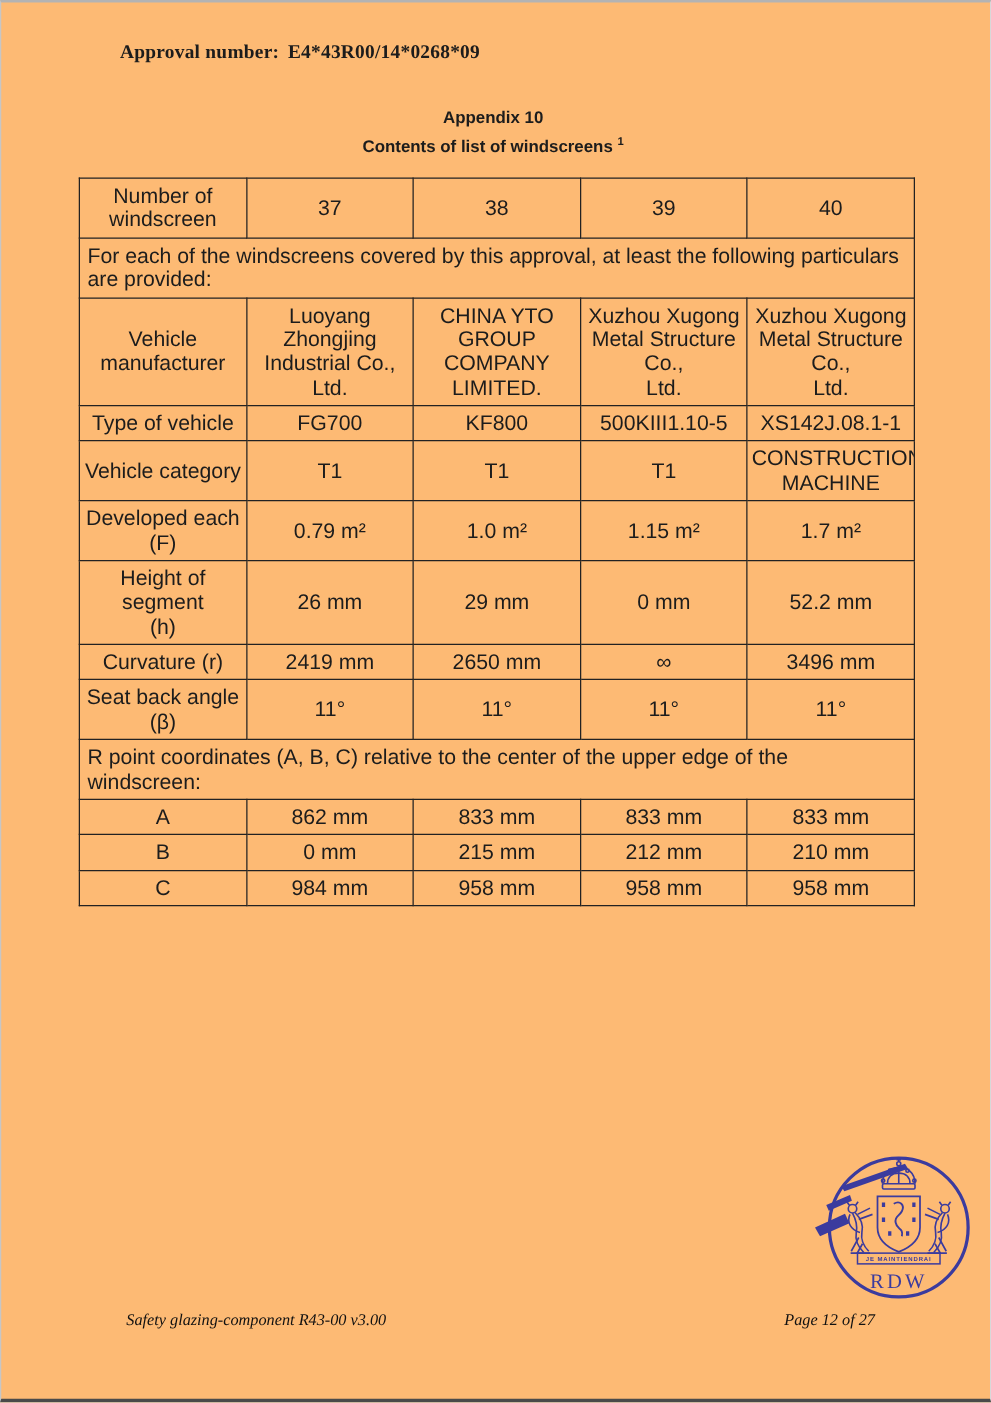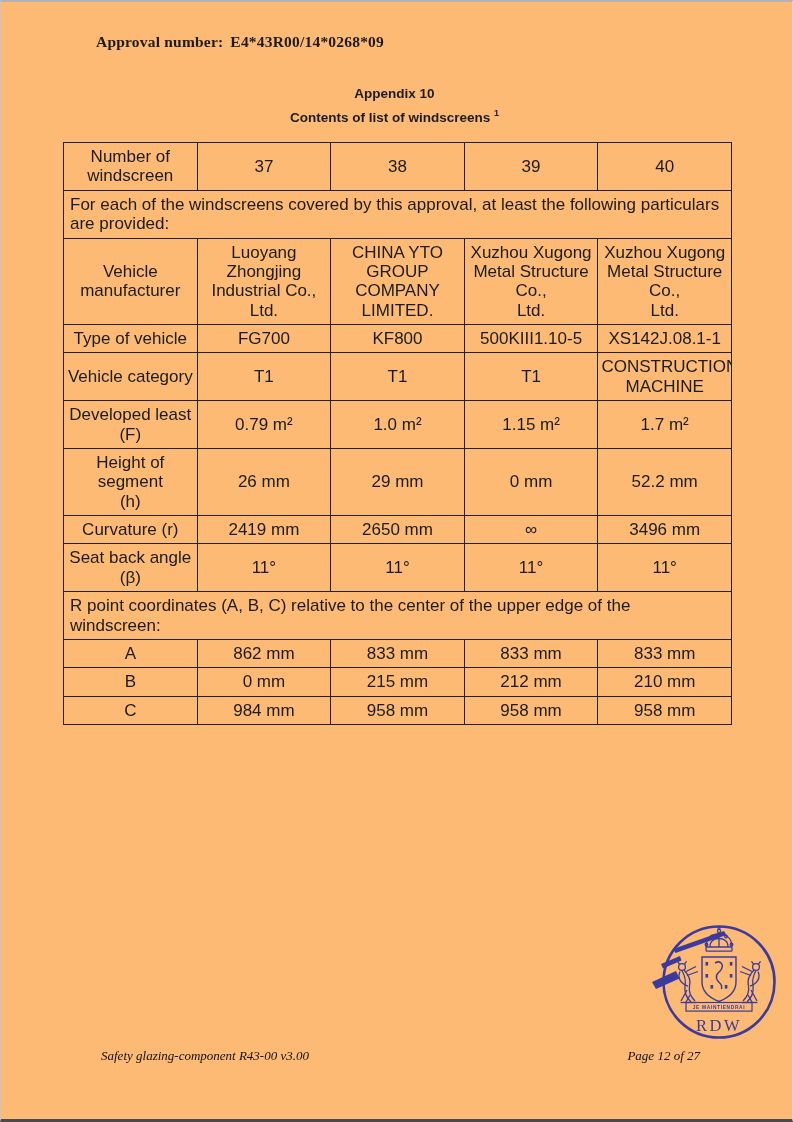--- a/index.html
+++ b/index.html
@@ -101,21 +101,21 @@
       </tr>
       <tr>
         <td>Vehicle category</td>
         <td>T1</td>
         <td>T1</td>
         <td>T1</td>
         <td>CONSTRUCTION
 MACHINE</td>
       </tr>
       <tr>
-        <td>Developed least (F)</td>
+        <td>Developed each (F)</td>
         <td>0.79 m²</td>
         <td>1.0 m²</td>
         <td>1.15 m²</td>
         <td>1.7 m²</td>
       </tr>
       <tr>
         <td>Height of segment
 (h)</td>
         <td>26 mm</td>
         <td>29 mm</td>

